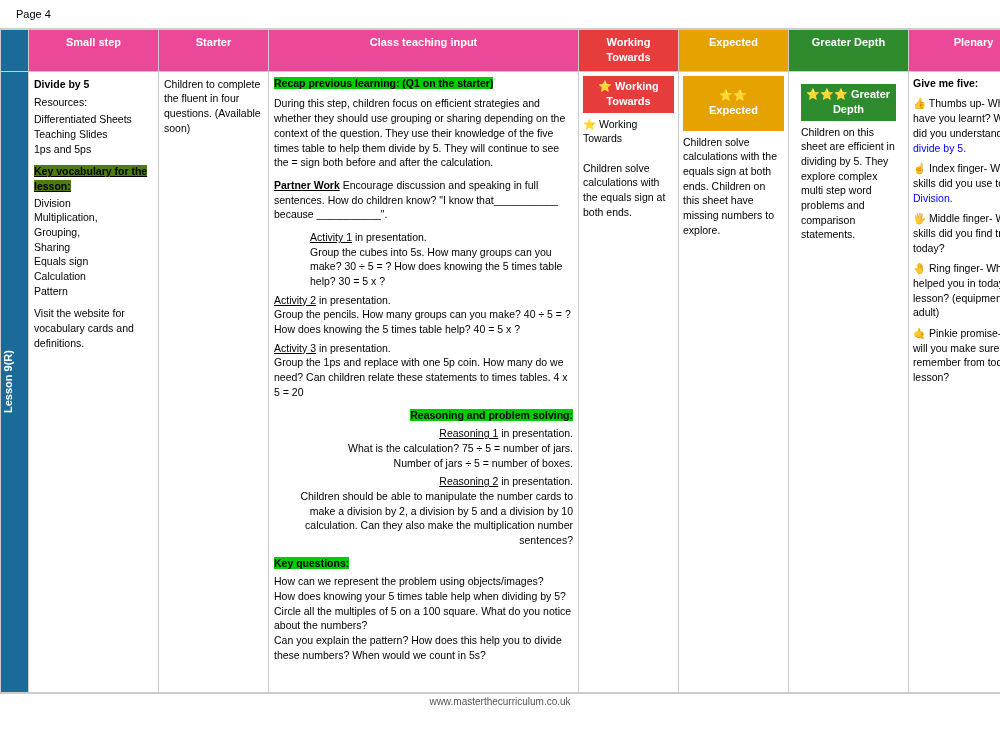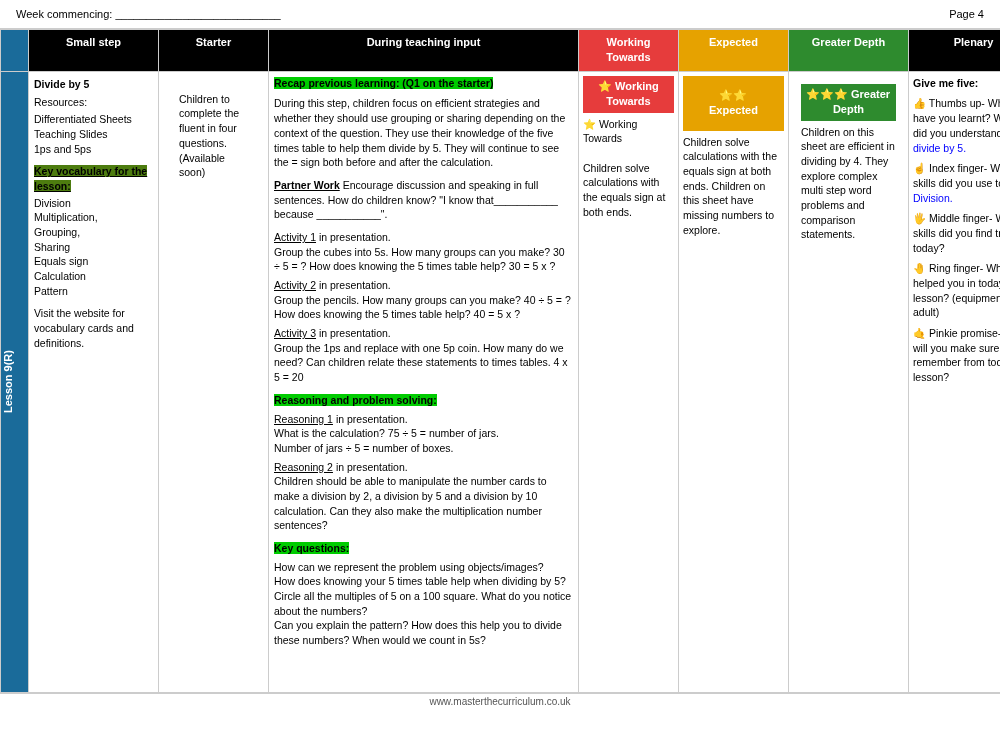--- a/index.html
+++ b/index.html
@@ -22,21 +22,21 @@
 
     .main-table th, .main-table td {
       border: 1px solid #ccc;
       vertical-align: top;
       padding: 4px 5px;
       font-size: 10.5px;
       line-height: 1.4;
     }
 
     .header-row th {
-      background: #000000;
+      background: #ec4899;
       color: white;
       text-align: center;
       font-size: 11px;
       padding: 6px 4px;
     }
     .header-working-towards { background: #e63c3c !important; }
     .header-expected { background: #e6a200 !important; }
     .header-greater { background: #2e8b2e !important; }
     .underline { text-decoration: underline; }
     .bold { font-weight: bold; }
@@ -56,41 +56,40 @@
     .vocab-highlight { background: #4d7c0f; display: inline; font-weight: bold; text-decoration: underline; }
 
     .indep-header-row th {
       padding: 5px 4px;
     }
   </style>
 </head>
 <body>
 
 <div class="page-header">
-  <span>Week commencing: ___________________________</span>
   <span>Page 4</span>
 </div>
 
 <table class="main-table">
   <colgroup>
     <col style="width:28px">
     <col style="width:130px">
     <col style="width:110px">
     <col style="width:310px">
     <col style="width:100px">
     <col style="width:110px">
     <col style="width:120px">
     <col style="width:130px">
   </colgroup>
   <thead>
     <tr class="header-row indep-header-row">
       <th style="background:#1a6b9a;"></th>
       <th>Small step</th>
       <th>Starter</th>
-      <th>During teaching input</th>
+      <th>Class teaching input</th>
       <th class="header-working-towards">Working Towards</th>
       <th class="header-expected">Expected</th>
       <th class="header-greater">Greater Depth</th>
       <th>Plenary</th>
     </tr>
   </thead>
   <tbody>
     <tr>
 
       <td style="background:#1a6b9a; width:28px; padding:0; border:1px solid #ccc;">
@@ -103,46 +102,46 @@
         <div style="font-weight:bold; margin-bottom:4px;">Divide by 5</div>
         <div style="margin-bottom:2px;">Resources:</div>
         <div style="margin-bottom:8px;">Differentiated Sheets<br>Teaching Slides<br>1ps and 5ps</div>
         <div style="margin-bottom:2px;">
           <span class="vocab-highlight">Key vocabulary for the lesson:</span>
         </div>
         <div style="margin-bottom:8px;">Division<br>Multiplication,<br>Grouping,<br>Sharing<br>Equals sign<br>Calculation<br>Pattern</div>
         <div>Visit the website for vocabulary cards and definitions.</div>
       </td>
 
-      <td style="vertical-align:top; padding:20px;">
+      <td style="vertical-align:top; padding:5px;">
         <div>Children to complete the fluent in four questions. (Available soon)</div>
       </td>
 
       <td style="vertical-align:top; ">
         <div style="margin-bottom:6px;">
           <span style="background:#00cc00; color:#000; font-weight:bold;">Recap previous learning: (Q1 on the starter)</span>
         </div>
         <div style="margin-bottom:8px;">During this step, children focus on efficient strategies and whether they should use grouping or sharing depending on the context of the question. They use their knowledge of the five times table to help them divide by 5. They will continue to see the = sign both before and after the calculation.</div>
         <div style="margin-bottom:8px;">
           <span class="underline bold">Partner Work</span>
           <span> Encourage discussion and speaking in full sentences. How do children know?  "I know that___________ because ___________".</span>
         </div>
-        <div style="margin-bottom:4px;">
+        <div style="margin-bottom:4px;margin-left:36px;">
           <span class="underline">Activity 1</span>
           <span> in presentation.<br>Group the cubes into 5s. How many groups can you make? 30 ÷ 5 = ? How does knowing the 5 times table help? 30 = 5 x ?</span>
         </div>
         <div style="margin-bottom:4px;">
           <span class="underline">Activity 2</span>
           <span> in presentation.<br>Group the pencils. How many groups can you make? 40 ÷ 5 = ? How does knowing the 5 times table help? 40 = 5 x ?</span>
         </div>
         <div style="margin-bottom:8px;">
           <span class="underline">Activity 3</span>
           <span> in presentation.<br>Group the 1ps and replace with one 5p coin. How many do we need? Can children relate these statements to times tables. 4 x 5 = 20</span>
         </div>
-        <div style="margin-bottom:8px;">
+        <div style="margin-bottom:8px;text-align:right;">
           <div style="margin-bottom:4px;">
             <span style="background:#00cc00; color:#000; font-weight:bold;">Reasoning and problem solving:</span>
           </div>
           <div style="margin-bottom:4px;">
             <span class="underline">Reasoning 1</span>
             <span> in presentation.<br>What is the calculation? 75 ÷ 5 = number of jars.<br>Number of jars ÷ 5 = number of boxes.</span>
           </div>
           <div>
             <span class="underline">Reasoning 2</span>
             <span> in presentation.<br>Children should be able to manipulate the number cards to make a division by 2, a division by 5 and a division by 10 calculation. Can they also make the multiplication number sentences?</span>
@@ -173,21 +172,21 @@
           <span>Expected</span>
         </div>
         <div>Children solve calculations with the equals sign at both ends. Children on this sheet have missing numbers to explore.</div>
       </td>
 
       <td style="vertical-align:top; padding:12px;">
         <div style="background:#2e8b2e; color:white; text-align:center; font-weight:bold; padding:3px; margin-bottom:4px; font-size:11px;">
           <span>⭐⭐⭐ </span>
           <span>Greater Depth</span>
         </div>
-        <div>Children on this sheet are efficient in dividing by 4. They explore complex multi step word problems and comparison statements.</div>
+        <div>Children on this sheet are efficient in dividing by 5. They explore complex multi step word problems and comparison statements.</div>
       </td>
 
       <td style="vertical-align:top; padding:4px; font-size:10.5px;">
         <div style="font-weight:bold; margin-bottom:6px;">Give me five:</div>
         <div class="finger-section">
           <span>👍</span>
           <span> Thumbs up- What have you learnt? What did you understand? </span>
           <span class="blue-link">I can divide by 5.</span>
         </div>
         <div class="finger-section">

